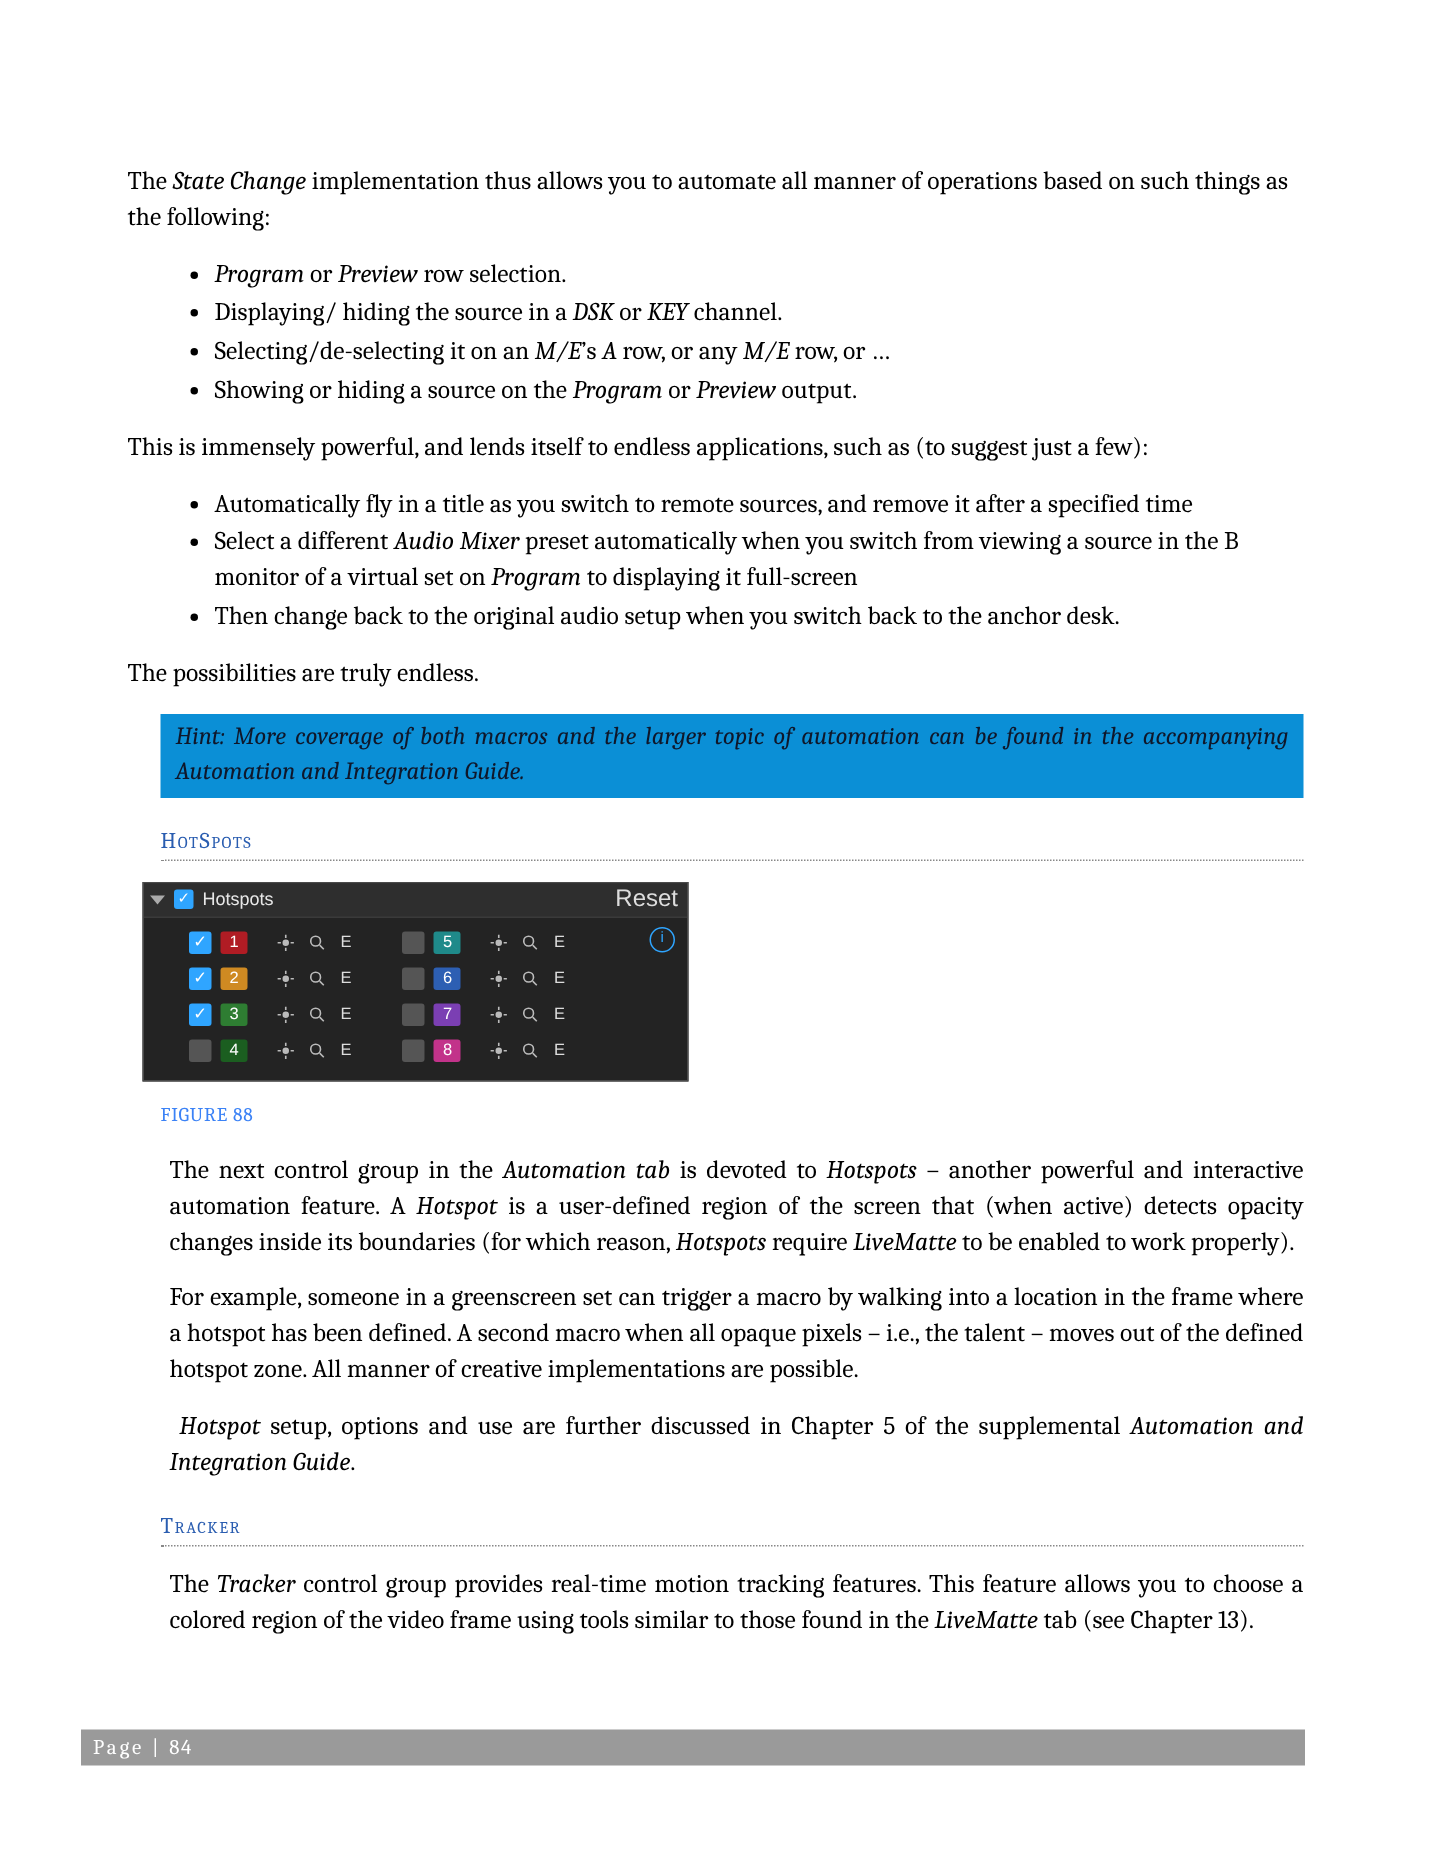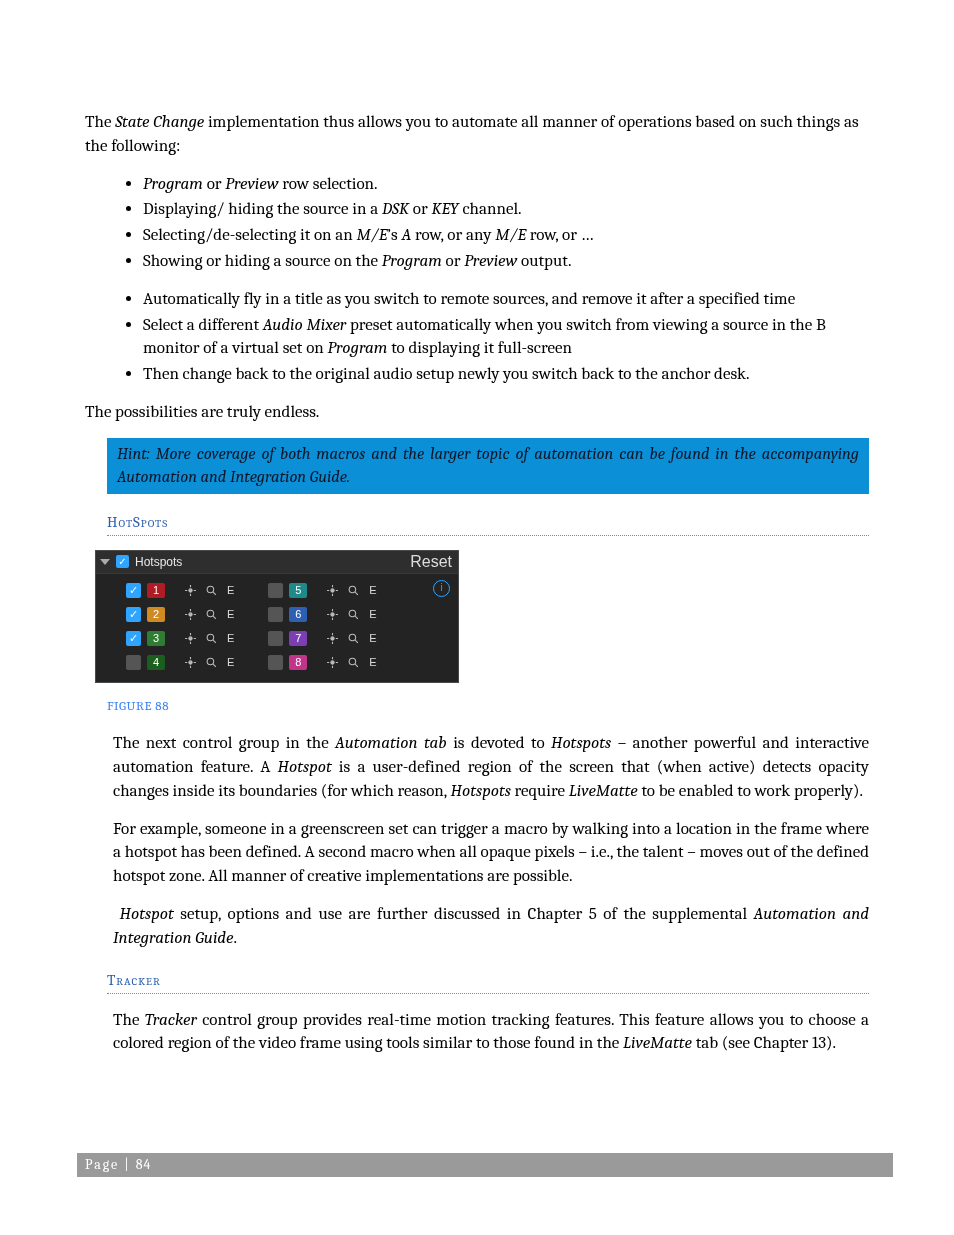--- a/index.html
+++ b/index.html
@@ -134,21 +134,21 @@
     border-radius: 50%;
     color: #2fa5ff;
     font-size: 10px;
     display: inline-flex; align-items: center; justify-content: center;
   }
   svg { display: block; }
 
   
   .footer {
     position: absolute;
-    left: 77px;
+    left: 54px;
     bottom: 58px;
     width: 800px;
     background: #9a9a9a;
     color: #ffffff;
     font-size: 14px;
     padding: 2px 8px;
     font-family: Cambria, Georgia, serif;
     letter-spacing: 2px;
   }
   .footer .pnum { letter-spacing: 1px; }
@@ -170,27 +170,28 @@
       <span>Displaying/ hiding the source in a </span><em>DSK</em><span> or </span><em>KEY</em><span> channel.</span>
     </li>
     <li>
       <span>Selecting/de-selecting it on an </span><em>M/E</em><span>’s </span><em>A</em><span> row, or any </span><em>M/E</em><span> row, or …</span>
     </li>
     <li>
       <span>Showing or hiding a source on the </span><em>Program</em><span> or </span><em>Preview</em><span> output.</span>
     </li>
   </ul>
 
+  <p>This is immensely powerful, and lends itself to endless applications, such as (to suggest just a few):</p>
 
   <ul class="bullets">
     <li>Automatically fly in a title as you switch to remote sources, and remove it after a specified time</li>
     <li>
       <span>Select a different </span><em>Audio Mixer</em><span> preset automatically when you switch from viewing a source in the B monitor of a virtual set on </span><em>Program</em><span> to displaying it full-screen</span>
     </li>
-    <li>Then change back to the original audio setup newly you switch back to the anchor desk.</li>
+    <li>Then change back to the original audio setup when you switch back to the anchor desk.</li>
   </ul>
 
   <p>The possibilities are truly endless.</p>
 
   <div class="hint-box">Hint: More coverage of both macros and the larger topic of automation can be found in the accompanying Automation and Integration Guide.</div>
 
   <div class="section-heading">HotSpots</div>
 
   <div class="hotspots-panel">
     <div class="hp-header">

